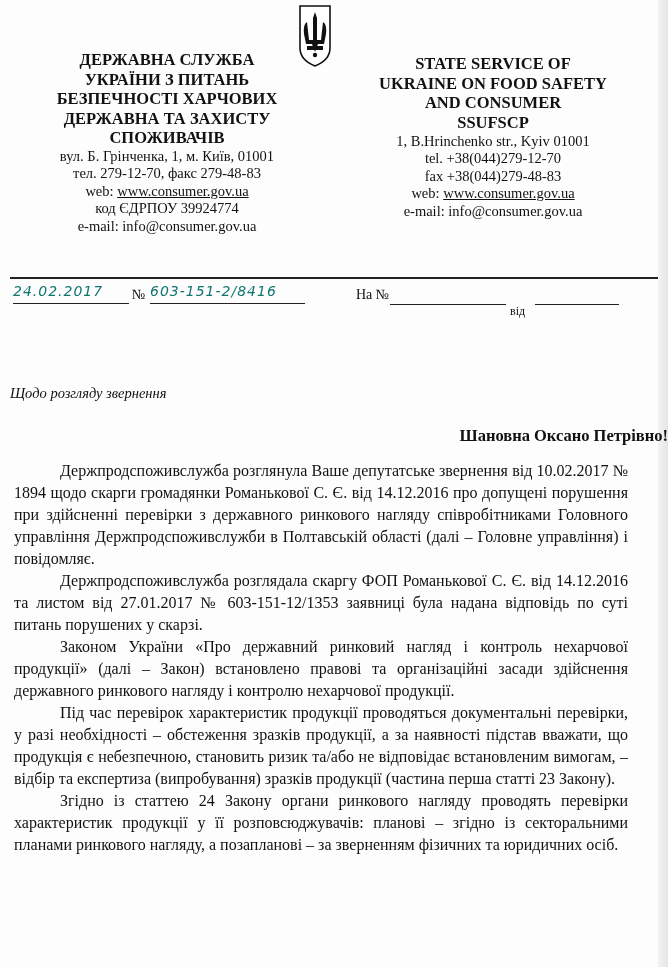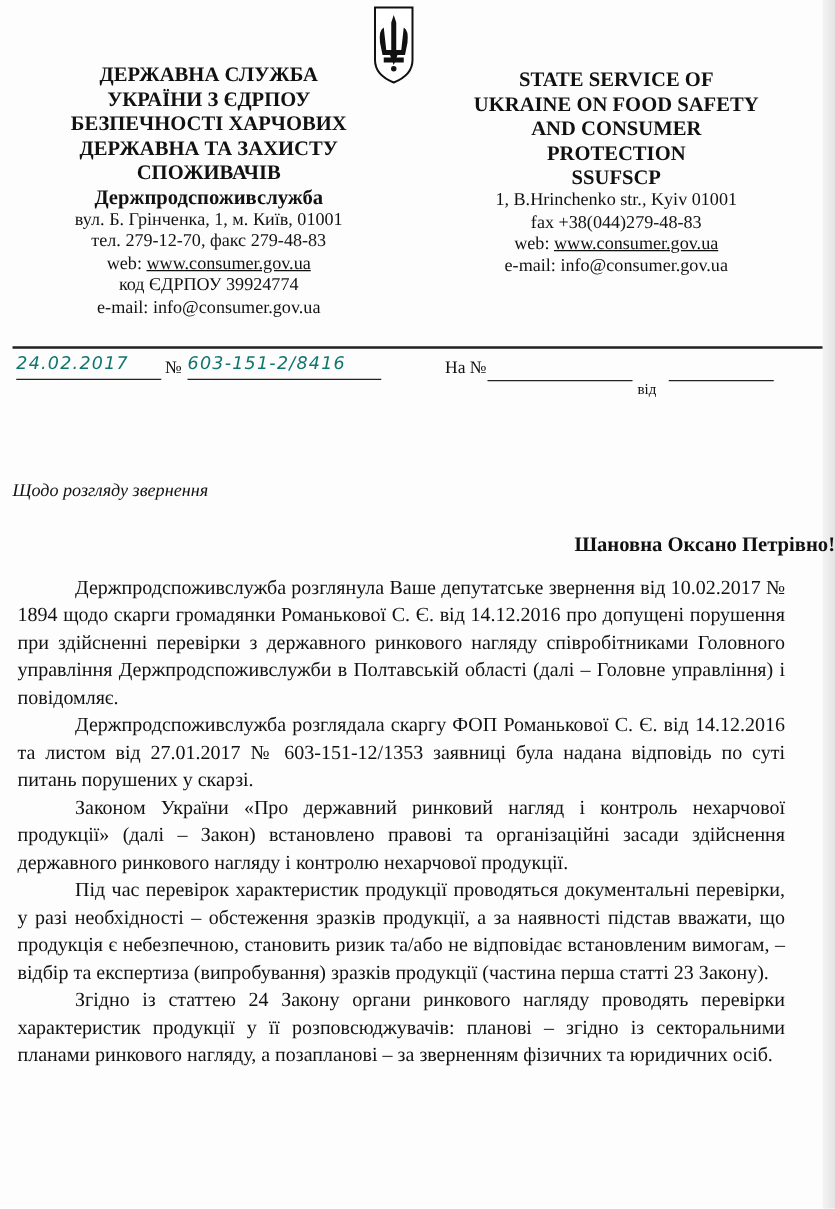--- a/index.html
+++ b/index.html
@@ -44,39 +44,38 @@
 
   <svg class="emblem" viewBox="0 0 34 64">
     <path d="M2 2 H32 V44 Q32 56 17 62 Q2 56 2 44 Z" fill="#fff" stroke="#111" stroke-width="1.6"></path>
     <path d="M17 8 L19 14 L19 36 L23 36 L25 18 Q29 20 28 30 L26 40 L20 40 L17 48 L14 40 L8 40 L6 30 Q5 20 9 18 L11 36 L15 36 L15 14 Z" fill="#111"></path>
     <rect x="9" y="42" width="16" height="4" fill="#111"></rect>
     <circle cx="17" cy="51" r="2.2" fill="#111"></circle>
   </svg>
 
   <div class="hdr hdr-left">
     <div class="hdr-title">ДЕРЖАВНА СЛУЖБА</div>
-    <div class="hdr-title">УКРАЇНИ З ЄДРПОУ</div>
+    <div class="hdr-title">УКРАЇНИ З ПИТАНЬ</div>
     <div class="hdr-title">БЕЗПЕЧНОСТІ ХАРЧОВИХ</div>
     <div class="hdr-title">ДЕРЖАВНА ТА ЗАХИСТУ</div>
     <div class="hdr-title">СПОЖИВАЧІВ</div>
-    <div class="hdr-short">Держпродспоживслужба</div>
     <div class="hdr-line">вул. Б. Грінченка, 1, м. Київ, 01001</div>
     <div class="hdr-line">тел. 279-12-70,  факс 279-48-83</div>
     <div class="hdr-line"><span>web: </span><span class="u">www.consumer.gov.ua</span></div>
     <div class="hdr-line">код ЄДРПОУ 39924774</div>
     <div class="hdr-line">e-mail: info@consumer.gov.ua</div>
   </div>
 
   <div class="hdr hdr-right">
     <div class="hdr-title">STATE SERVICE OF</div>
     <div class="hdr-title">UKRAINE ON FOOD SAFETY</div>
     <div class="hdr-title">AND CONSUMER</div>
-    <div class="hdr-title">PROTECTION</div>
     <div class="hdr-short">SSUFSCP</div>
     <div class="hdr-line">1, B.Hrinchenko str., Kyiv 01001</div>
+    <div class="hdr-line">tel. +38(044)279-12-70</div>
     <div class="hdr-line">fax  +38(044)279-48-83</div>
     <div class="hdr-line"><span>web: </span><span class="u">www.consumer.gov.ua</span></div>
     <div class="hdr-line">e-mail: info@consumer.gov.ua</div>
   </div>
 
   <div class="rule"></div>
 
   <div class="reg-date hand">24.02.2017</div>
   <div class="reg-no-sign">№</div>
   <div class="reg-no hand">603-151-2/8416</div>

